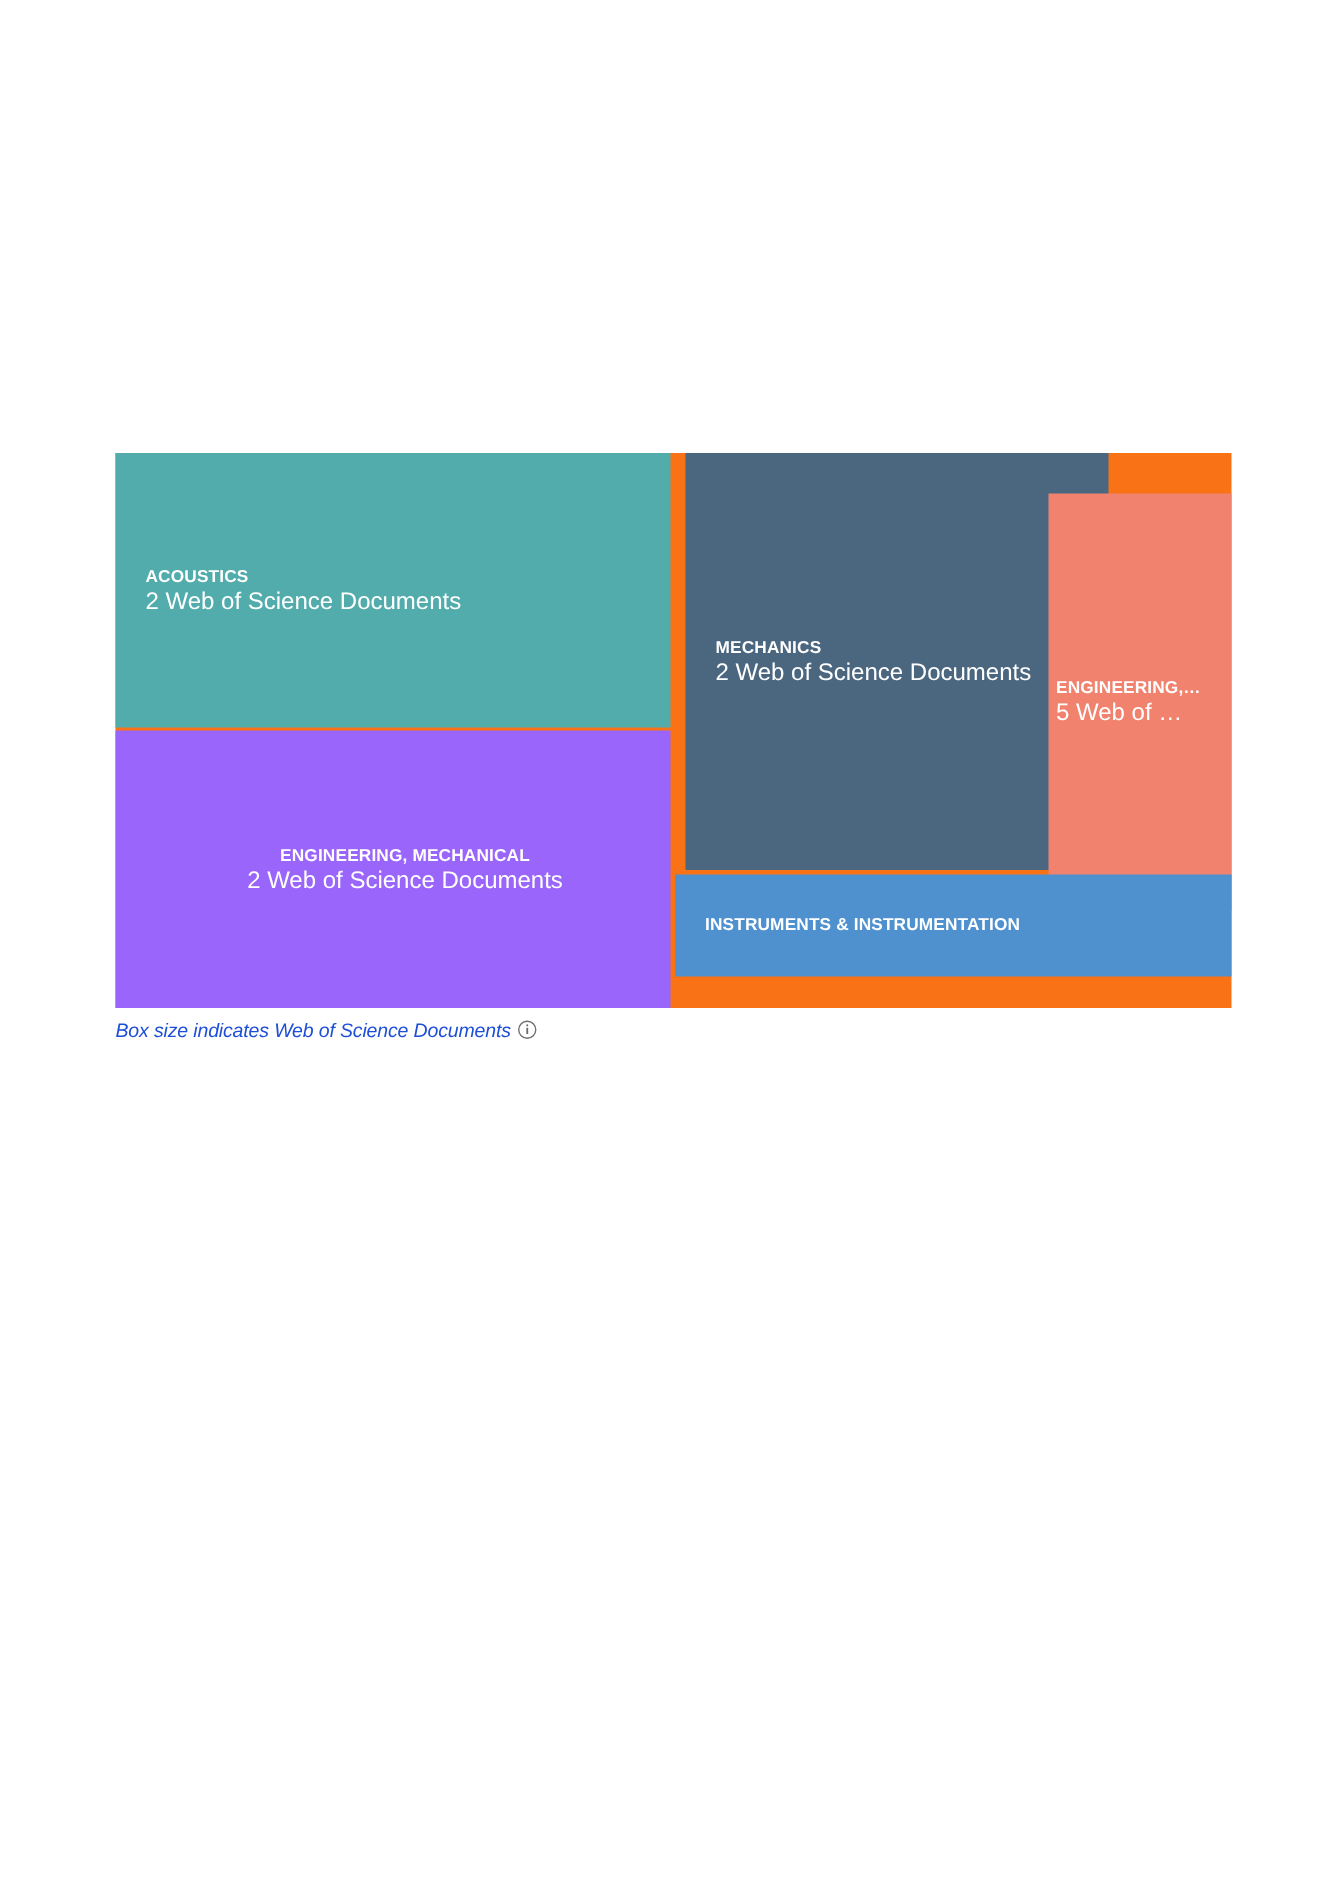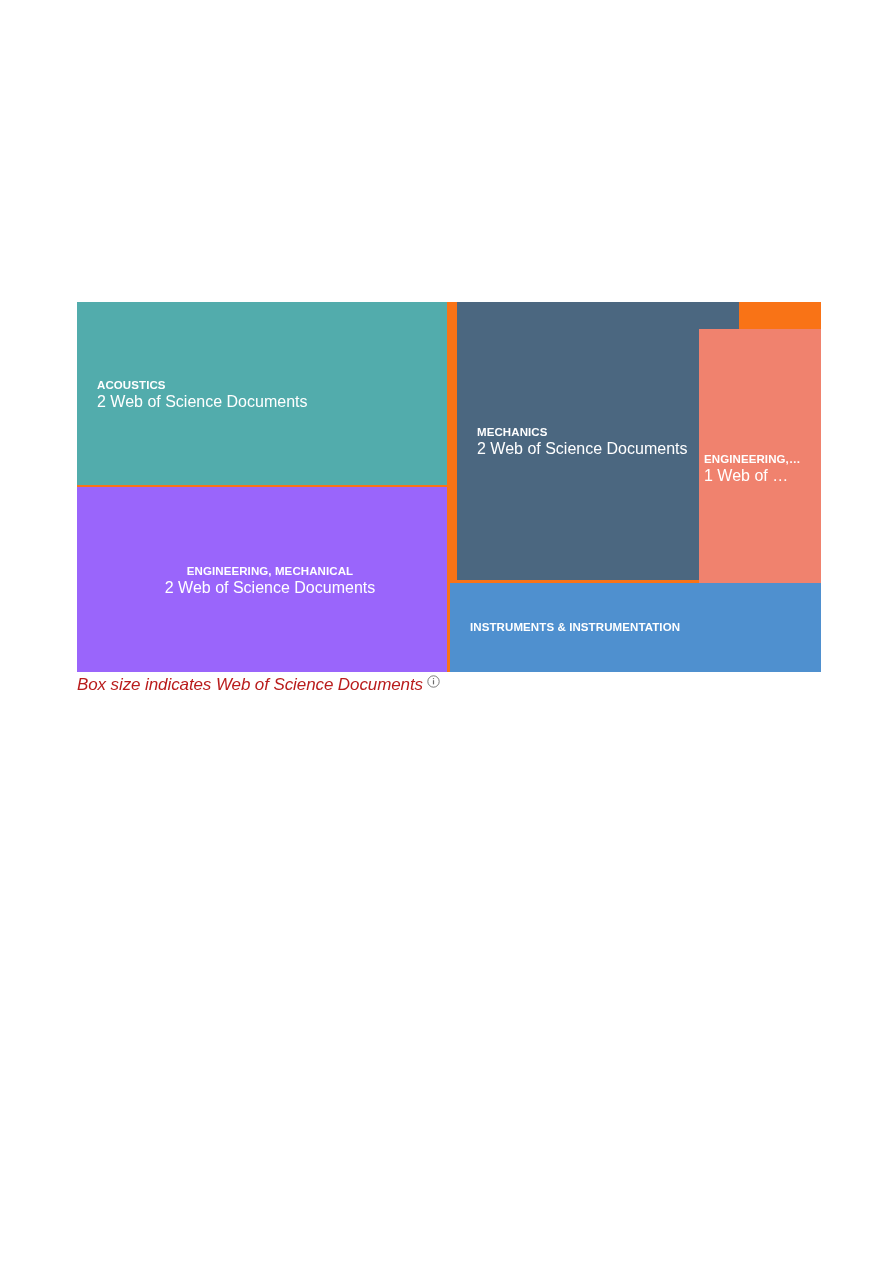--- a/index.html
+++ b/index.html
@@ -62,32 +62,32 @@
     line-height: 17px;
     white-space: nowrap;
     overflow: hidden;
   }
 
   
   #tile-acoustics      { left: 0px;   top: 0px;   width: 370px; height: 183px; }
   #tile-eng-mech       { left: 0px;   top: 185px; width: 370px; height: 185px; text-align: center; }
   #tile-mechanics      { left: 380px; top: 0px;   width: 282px; height: 278px; }
   #tile-eng-truncated  { left: 622px; top: 0px;   width: 122px; height: 278px; margin-top: 27px; }
-  #tile-instruments    { left: 373px; top: 281px; width: 371px; height: 89px; }
+  #tile-instruments    { left: 373px; top: 281px; width: 371px; height: 68px; }
 
   #tile-eng-truncated .tile-text { padding-left: 5px; padding-right: 0; }
 
   #treemap-caption {
     margin-top: 3px;
     height: 22px;
     display: flex;
-    align-items: flex-start;
-    font-size: 17px;
+    align-items: center;
+    font-size: 13px;
     font-style: italic;
-    color: #b91c1c;
+    color: #1d4ed8;
     letter-spacing: -0.1px;
     white-space: nowrap;
   }
 
   #caption-info-icon {
     display: inline-block;
     margin-left: 4px;
     width: 13px;
     height: 13px;
     flex: 0 0 auto;
@@ -118,21 +118,21 @@
     <div class="tile" id="tile-mechanics" style="background:#4b6780">
       <div class="tile-text">
         <div class="tile-label">MECHANICS</div>
         <div class="tile-value">2 Web of Science Documents</div>
       </div>
     </div>
 
     <div class="tile" id="tile-eng-truncated" style="background:#f0826e">
       <div class="tile-text">
         <div class="tile-label">ENGINEERING,…</div>
-        <div class="tile-value">1 Web of …</div>
+        <div class="tile-value">5 Web of …</div>
       </div>
     </div>
 
     <div class="tile" id="tile-instruments" style="background:#4f90cf">
       <div class="tile-text">
         <div class="tile-label">INSTRUMENTS &amp; INSTRUMENTATION</div>
       </div>
     </div>
 
   </div>

